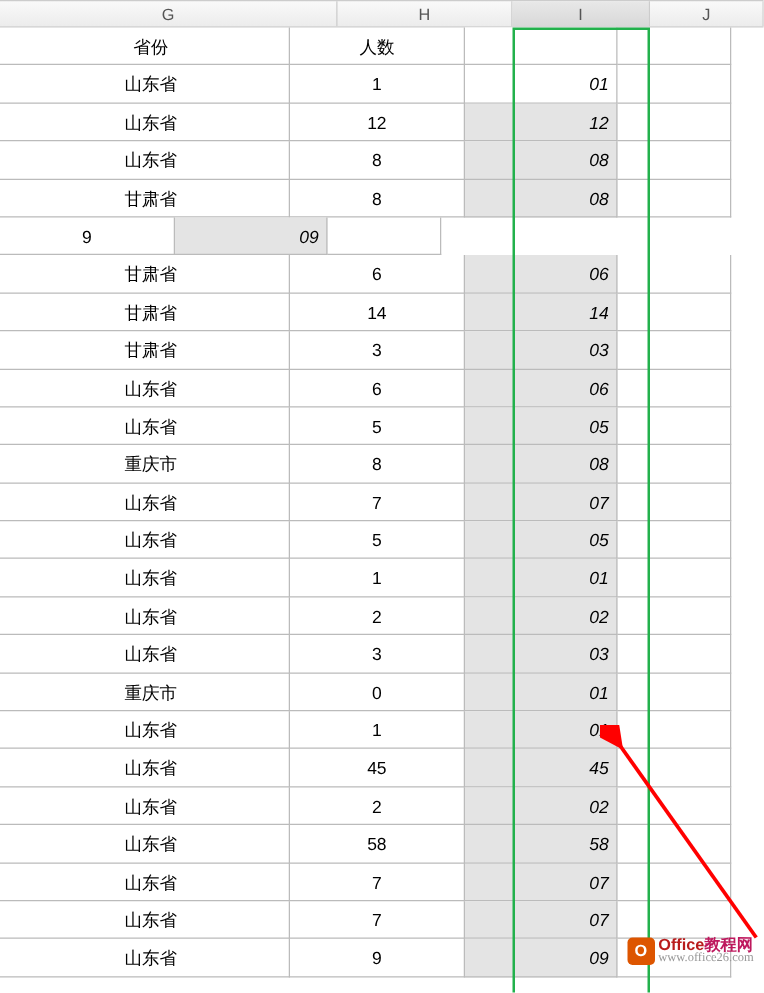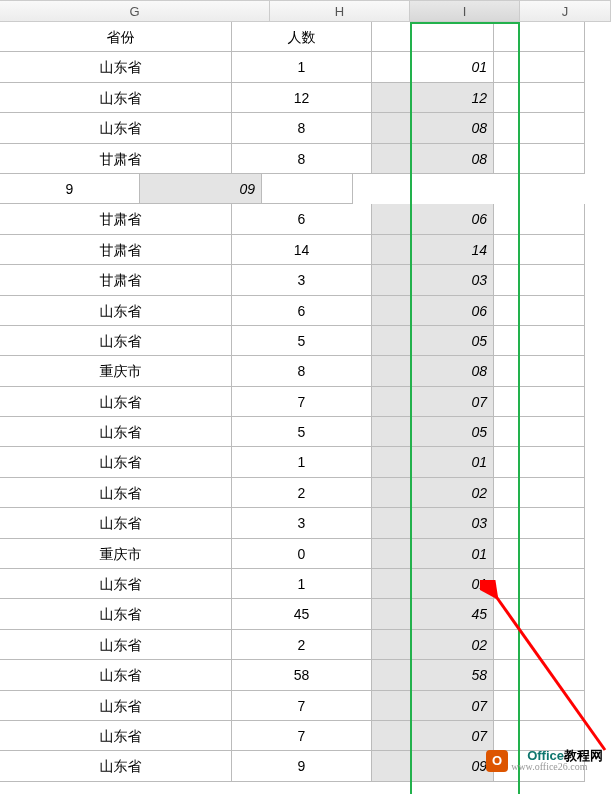--- a/index.html
+++ b/index.html
@@ -114,22 +114,22 @@
     }
     .wm-text {
       display: flex;
       flex-direction: column;
       line-height: 1;
     }
     .wm-title {
       font-size: 13px;
       font-weight: bold;
     }
-    .wm-title .orange { color: #0f766e; margin-left: 16px; }
-    .wm-title .gray { color: #000000; }
+    .wm-title .orange { color: #b91c1c; }
+    .wm-title .gray { color: #be185d; }
     .wm-url {
       font-size: 10px;
       color: #999;
       font-family: Liberation Serif, serif;
     }
   </style>
 </head>
 <body>
 
 <div class="sheet">

